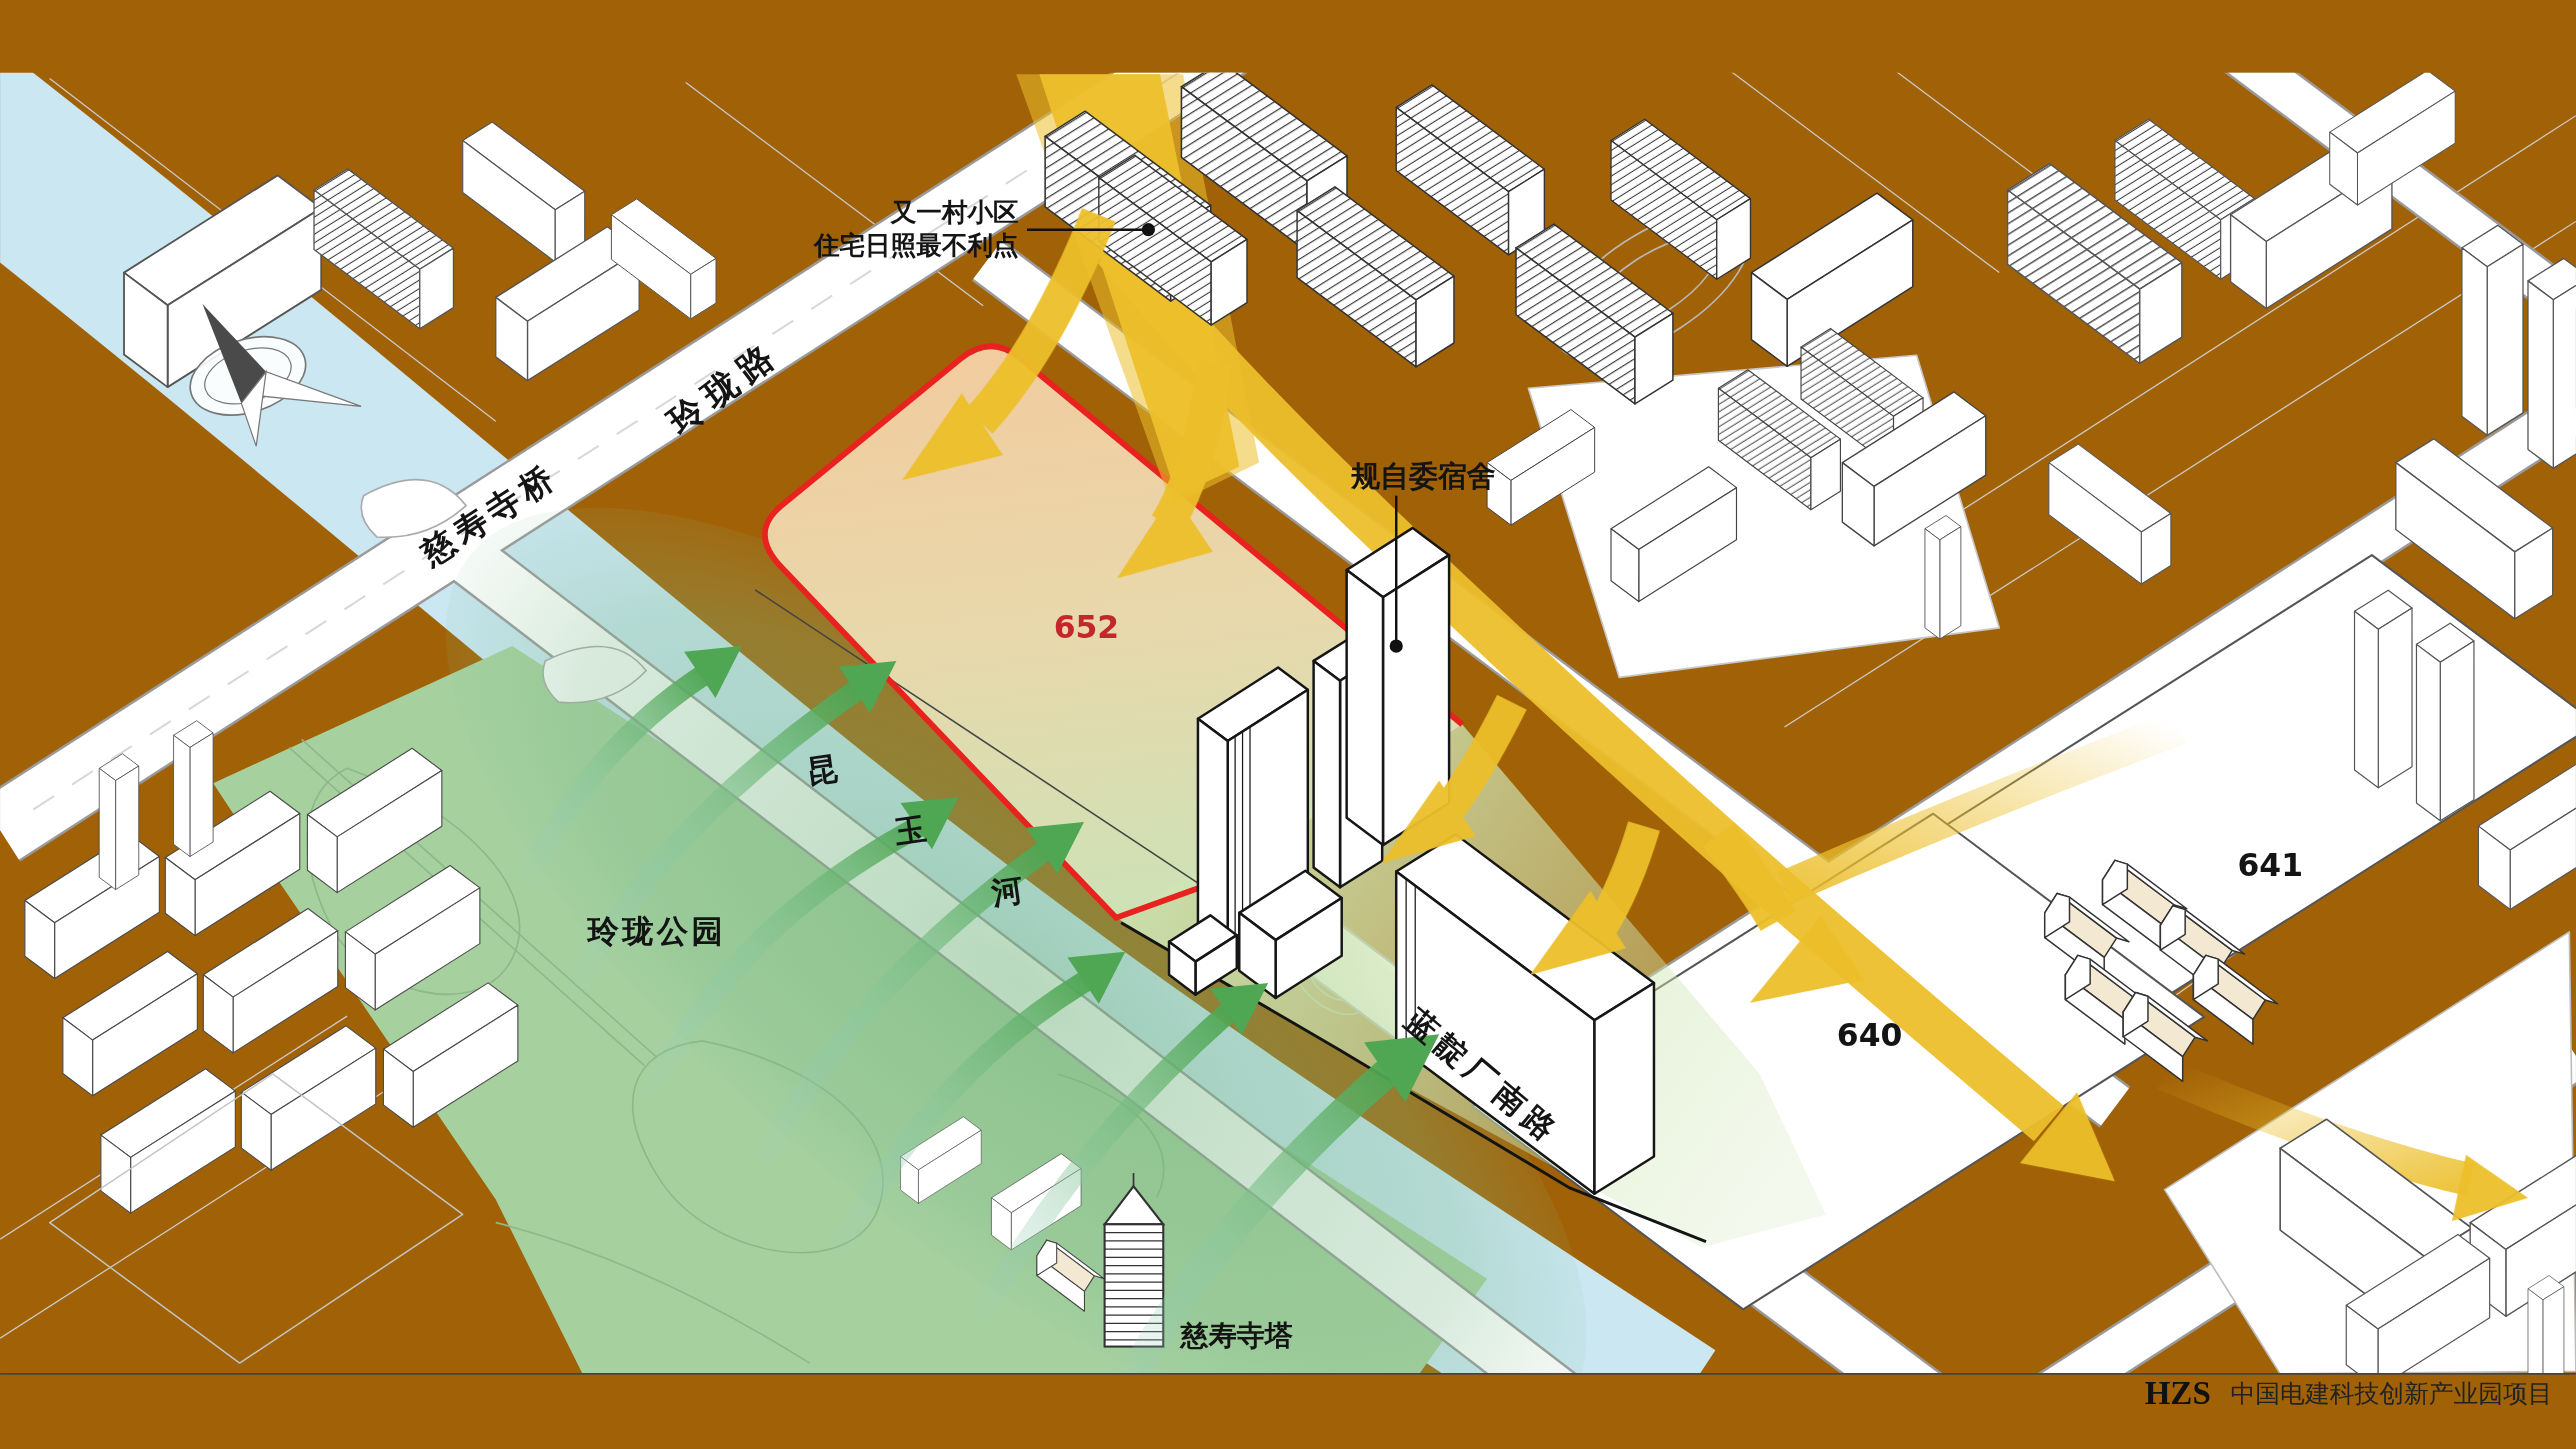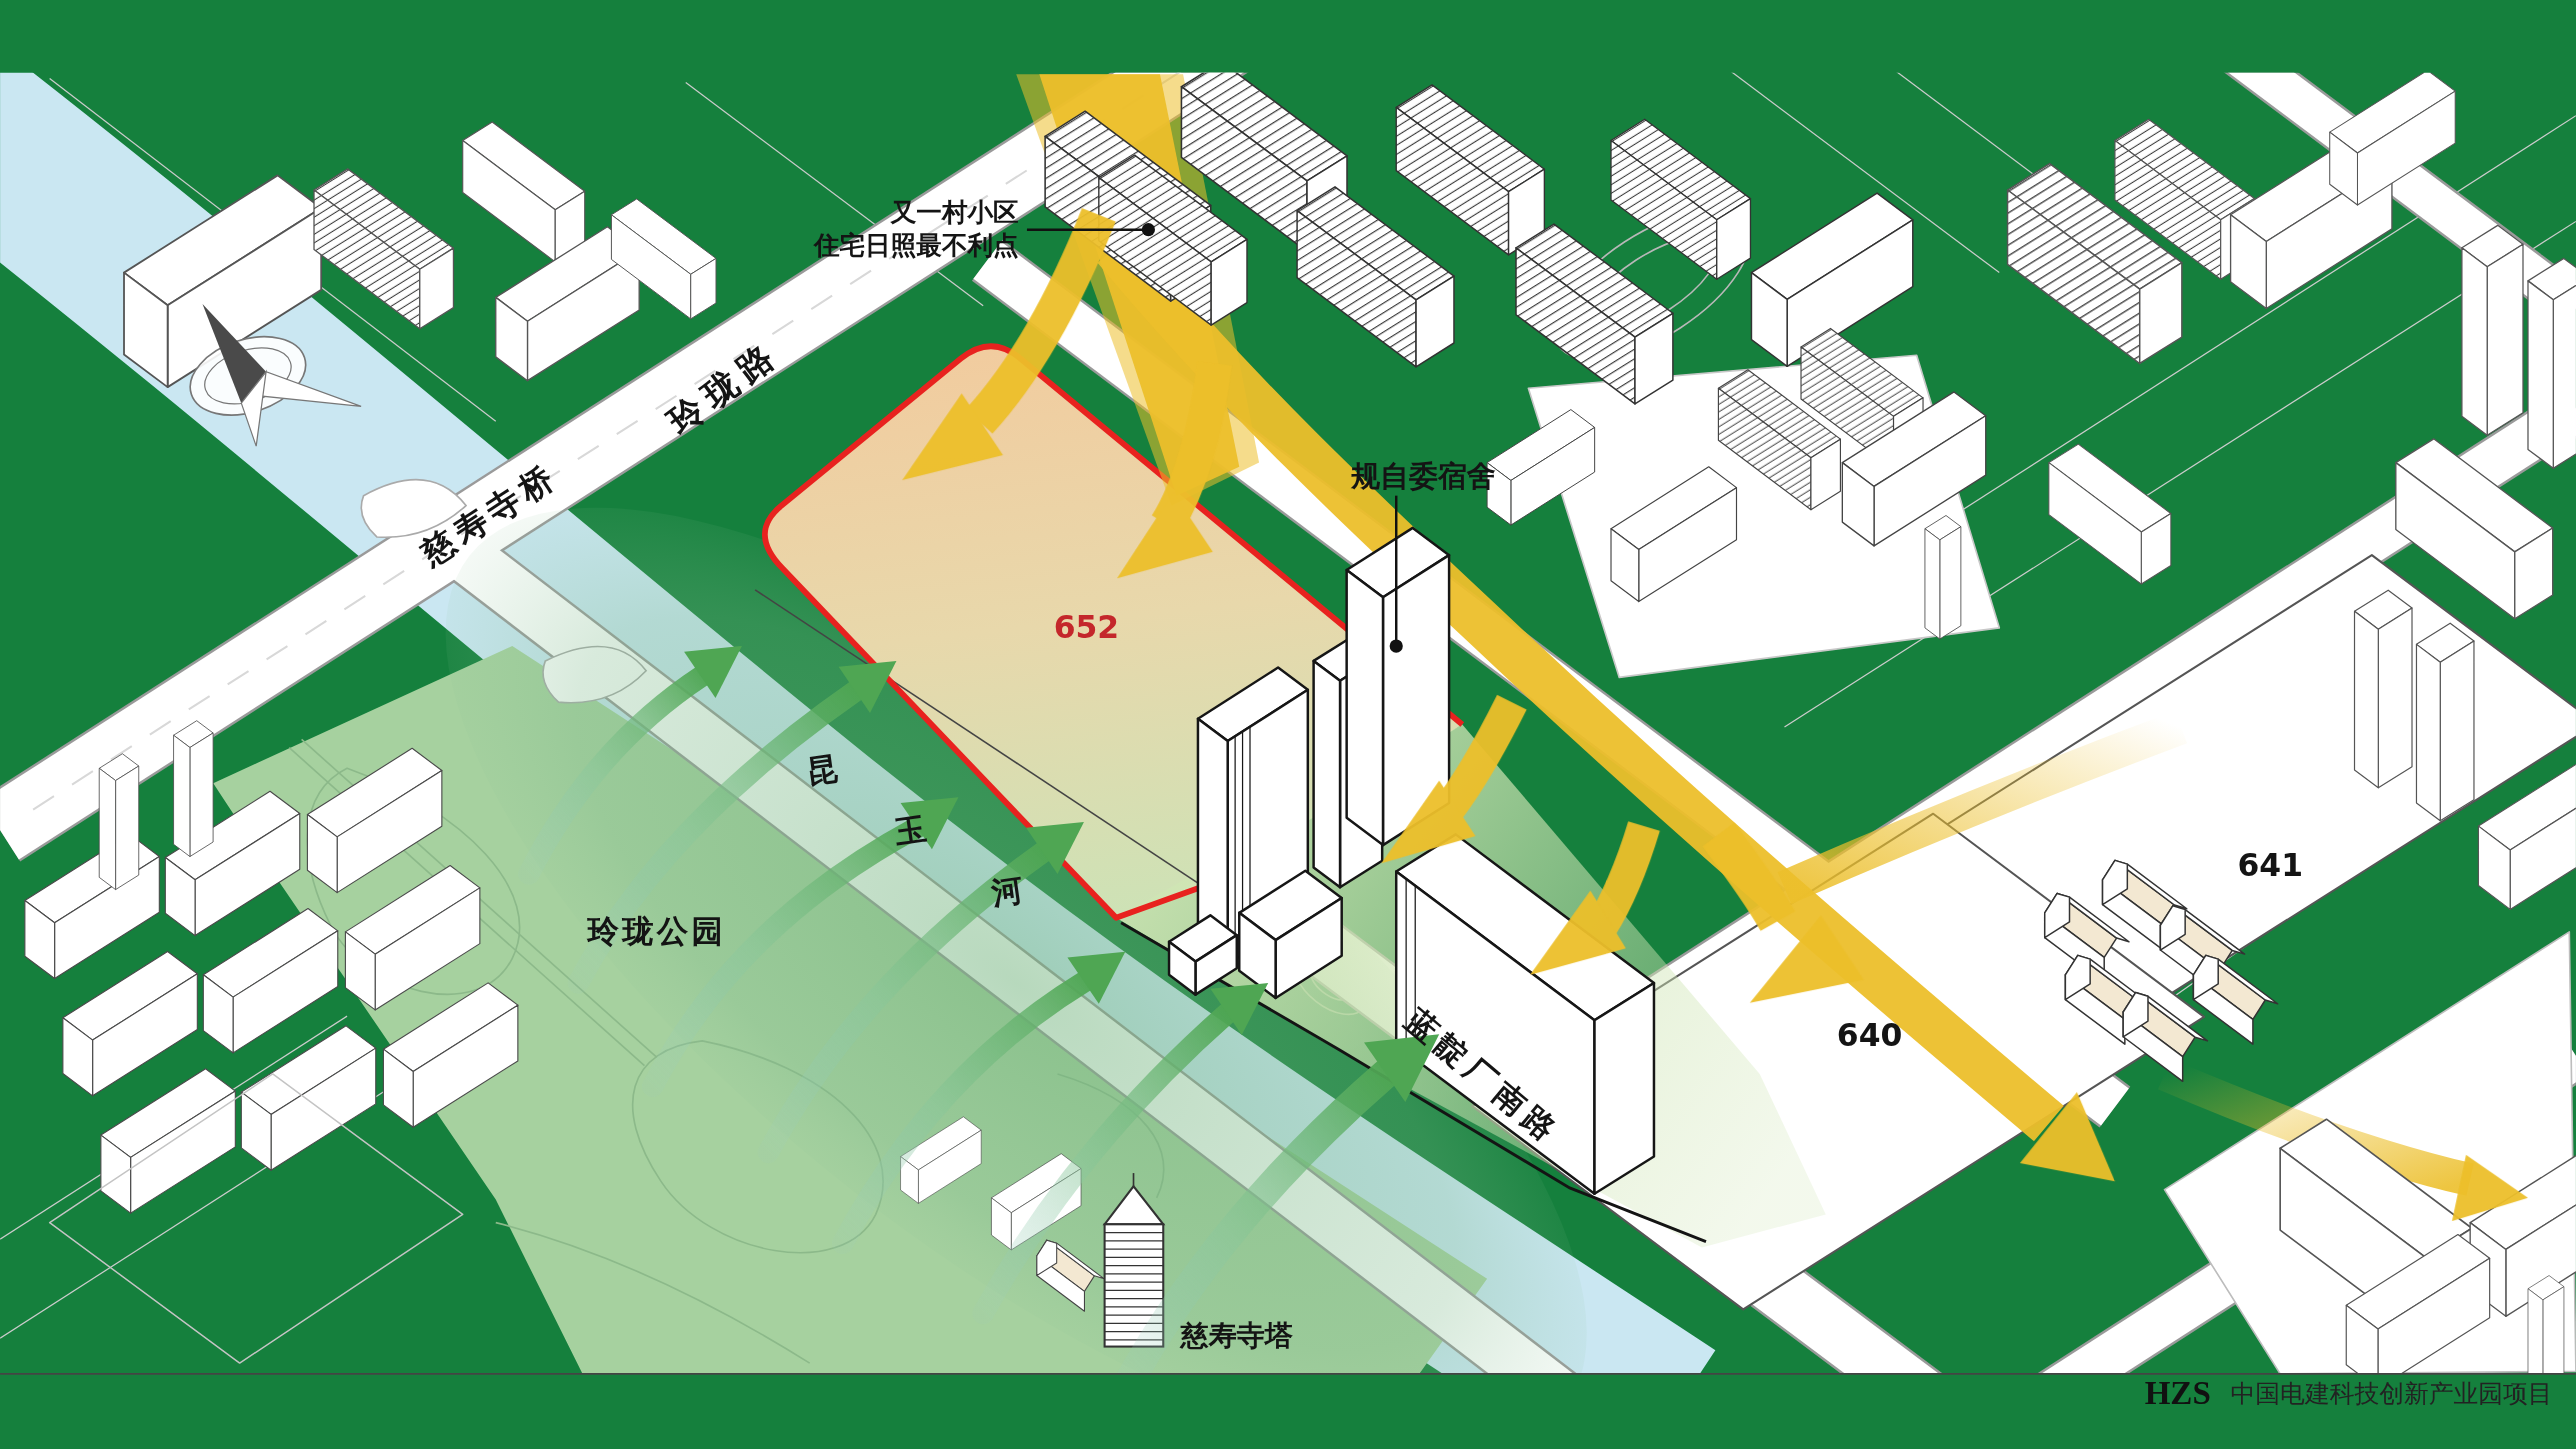--- a/index.html
+++ b/index.html
@@ -1,16 +1,16 @@
 <!DOCTYPE html>
 <html style="font-size:13.2px"><head>
 <meta charset="utf-8">
 <style>
   html,body{margin:0;padding:0;background:#fff;}
-  .stage{position:relative;width:2576px;height:1449px;overflow:hidden;background:#15803d;}
+  .stage{position:relative;width:2576px;height:1449px;overflow:hidden;background:#a16207;}
   svg{position:absolute;left:0;top:0;}
   .lbl{font-family:"DejaVu Sans",sans-serif;font-weight:600;fill:#141414;}
   .num{font-family:"DejaVu Sans",sans-serif;font-weight:600;}
   .footer-logo{font-family:"Liberation Serif","DejaVu Serif",serif;font-weight:700;fill:#111;}
   .footer-title{font-family:"DejaVu Sans",sans-serif;font-weight:500;fill:#222;}
 </style>
 </head>
 <body>
 
 <div class="stage">

